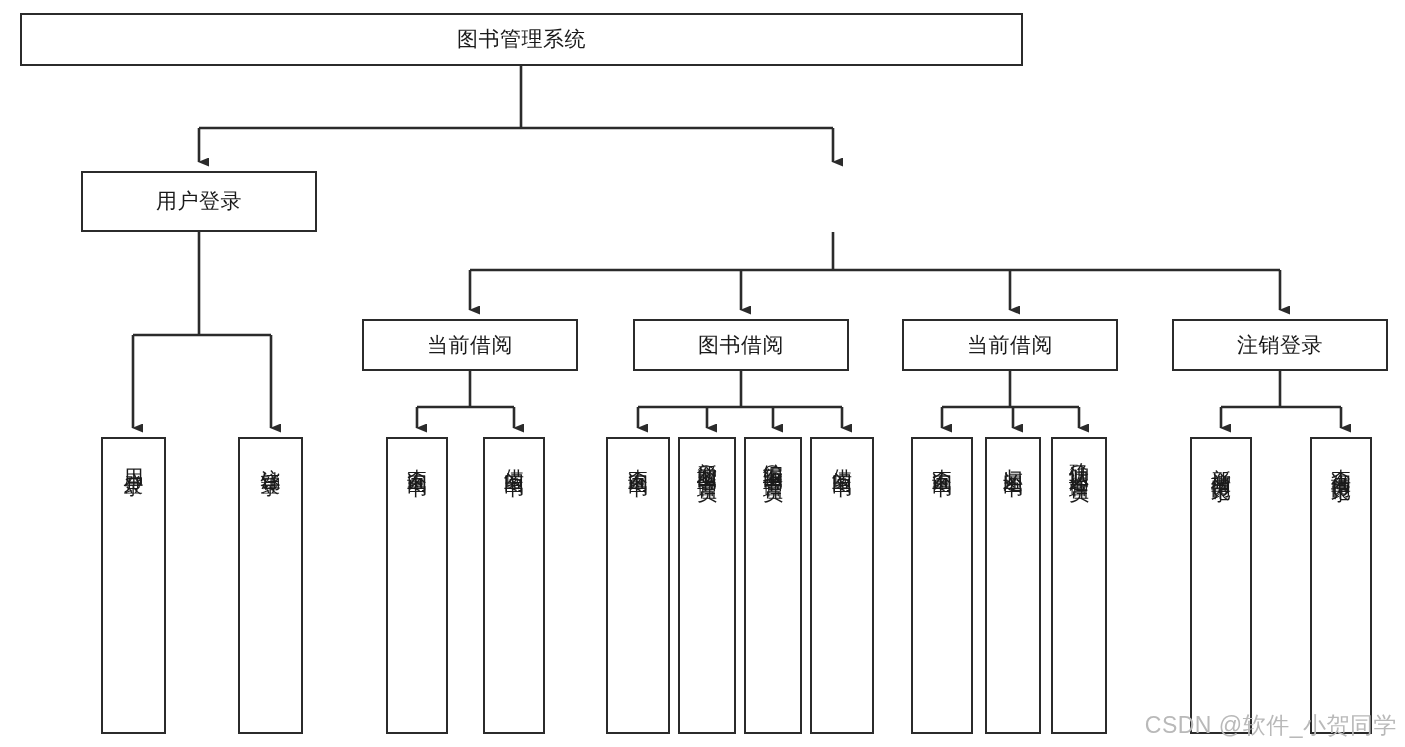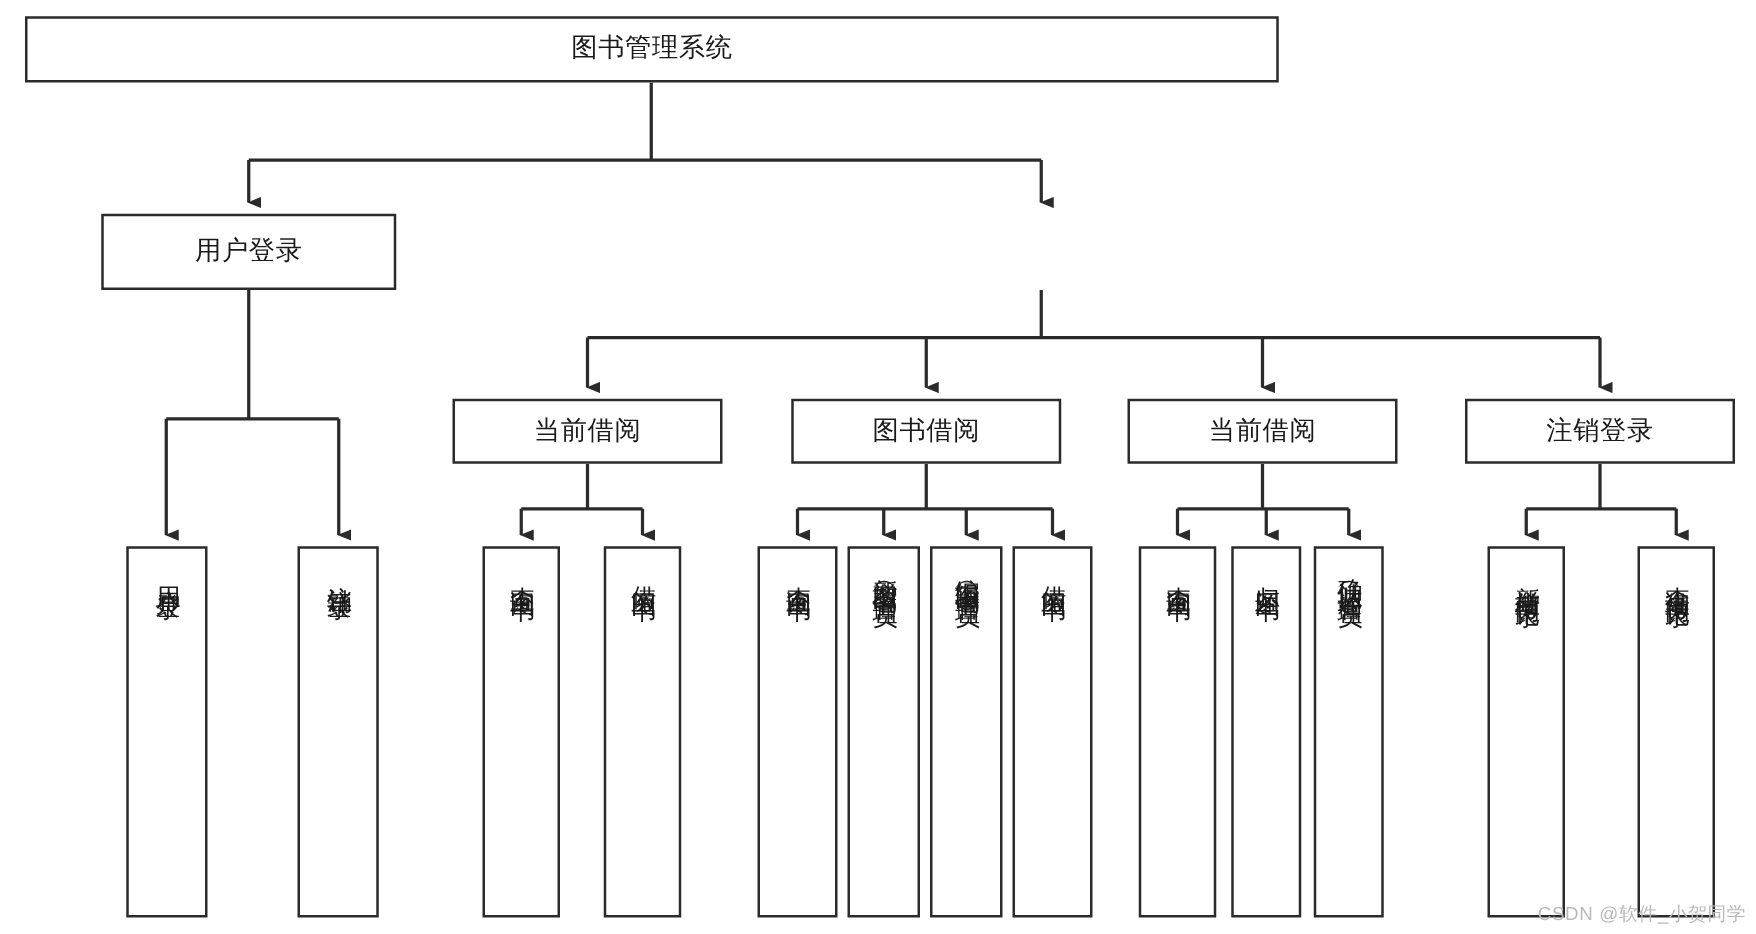--- a/index.html
+++ b/index.html
@@ -63,21 +63,21 @@
     letter-spacing: 3px;
     white-space: pre;
   }
   .node.vertical.tall-text {
     padding-top: 8px;
   }
   #watermark {
     position: absolute;
     right: 8px;
     bottom: 6px;
-    font-size: 15px;
+    font-size: 23px;
     color: #b9b9b9;
     letter-spacing: 0.5px;
     white-space: nowrap;
     user-select: none;
   }
 </style>
 </head>
 <body>
 
 <div id="diagram-root">

